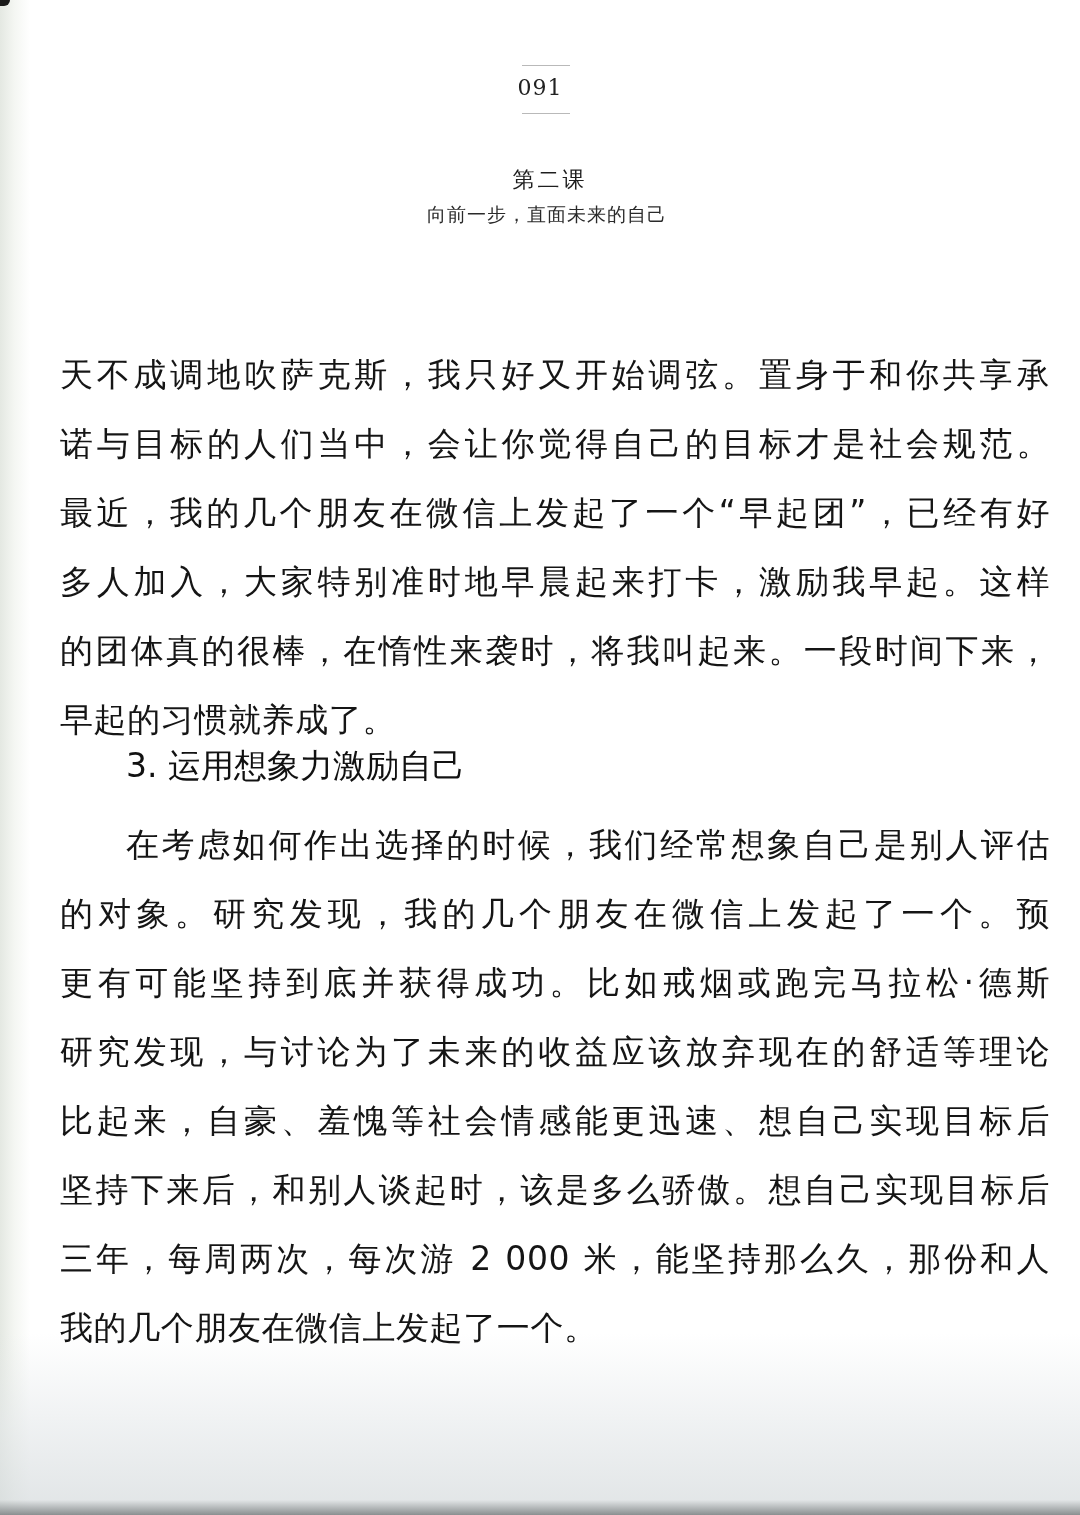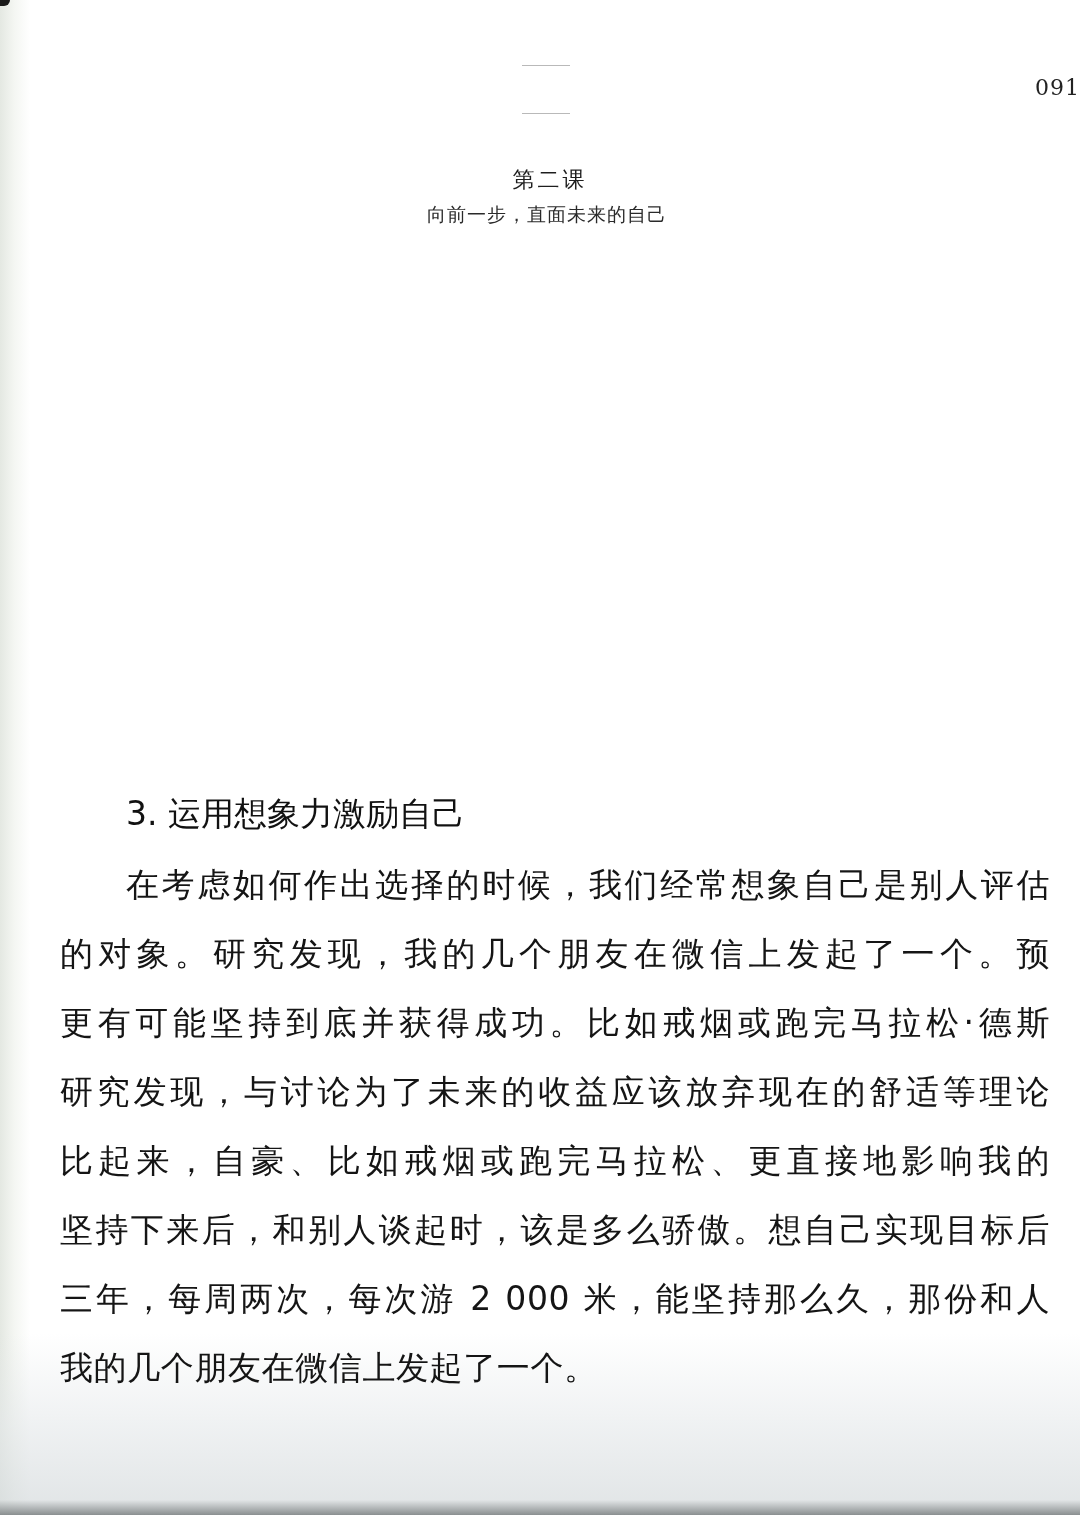--- a/index.html
+++ b/index.html
@@ -36,21 +36,21 @@
     width: 48px;
     height: 1px;
     background: #b9b9b9;
   }
   .rule.top { top: 65px; }
   .rule.bottom { top: 113px; }
   .page-number {
     position: absolute;
     left: 0; width: 1080px;
     top: 75px;
-    text-align: right;
+    text-align: center;
     font-family: "DejaVu Serif", "Liberation Serif", serif;
     font-size: 22px;
     letter-spacing: 1px;
     color: #222;
   }
   .chapter-title {
     position: absolute;
     left: 0; width: 1100px;
     top: 165px;
     text-align: center;
@@ -86,46 +86,54 @@
   .line.last {
     text-align-last: left;
   }
   .line.indent {
     padding-left: 66px;
   }
   .para1 { top: 340px; }
   .section-heading {
     position: absolute;
     left: 126px;
-    top: 784px;
+    top: 736px;
     font-size: 33px;
     line-height: 60px;
     color: #111;
   }
-  .para2 { top: 850px; }
+  .para2 { top: 810px; }
 </style>
 </head>
 <body>
 
 <div class="page">
   <div class="corner-mark"></div>
 
   <div class="rule top"></div>
   <div class="page-number">091</div>
   <div class="rule bottom"></div>
 
   <div class="chapter-title">第二课</div>
   <div class="chapter-subtitle">向前一步，直面未来的自己</div>
 
+  <div class="body-text para1">
+    <span class="line">天不成调地吹萨克斯，我只好又开始调弦。置身于和你共享承</span>
+    <span class="line">诺与目标的人们当中，会让你觉得自己的目标才是社会规范。</span>
+    <span class="line">最近，我的几个朋友在微信上发起了一个“早起团”，已经有好</span>
+    <span class="line">多人加入，大家特别准时地早晨起来打卡，激励我早起。这样</span>
+    <span class="line">的团体真的很棒，在惰性来袭时，将我叫起来。一段时间下来，</span>
+    <span class="line last">早起的习惯就养成了。</span>
+  </div>
 
   <div class="section-heading">3. 运用想象力激励自己</div>
 
   <div class="body-text para2">
     <span class="line indent">在考虑如何作出选择的时候，我们经常想象自己是别人评估</span>
     <span class="line">的对象。研究发现，我的几个朋友在微信上发起了一个。预</span>
     <span class="line">更有可能坚持到底并获得成功。比如戒烟或跑完马拉松·德斯</span>
     <span class="line">研究发现，与讨论为了未来的收益应该放弃现在的舒适等理论</span>
-    <span class="line">比起来，自豪、比如戒烟或跑完马拉松、更直接地影响我的</span>
+    <span class="line">比起来，自豪、羞愧等社会情感能更迅速、想自己实现目标后</span>
     <span class="line">坚持下来后，和别人谈起时，该是多么骄傲。想自己实现目标后</span>
     <span class="line">三年，每周两次，每次游 2 000 米，能坚持那么久，那份和人</span>
     <span class="line last">我的几个朋友在微信上发起了一个。</span>
   </div>
 </div>
 
 </body></html>

